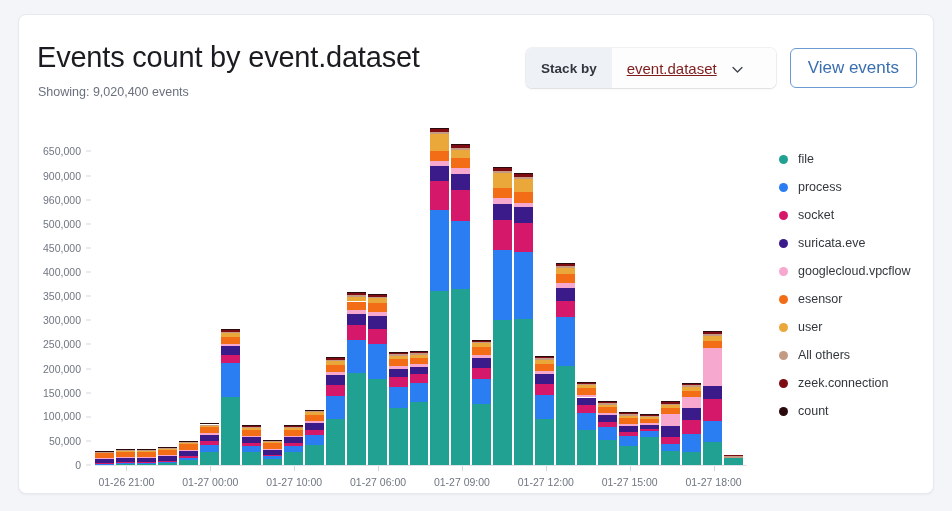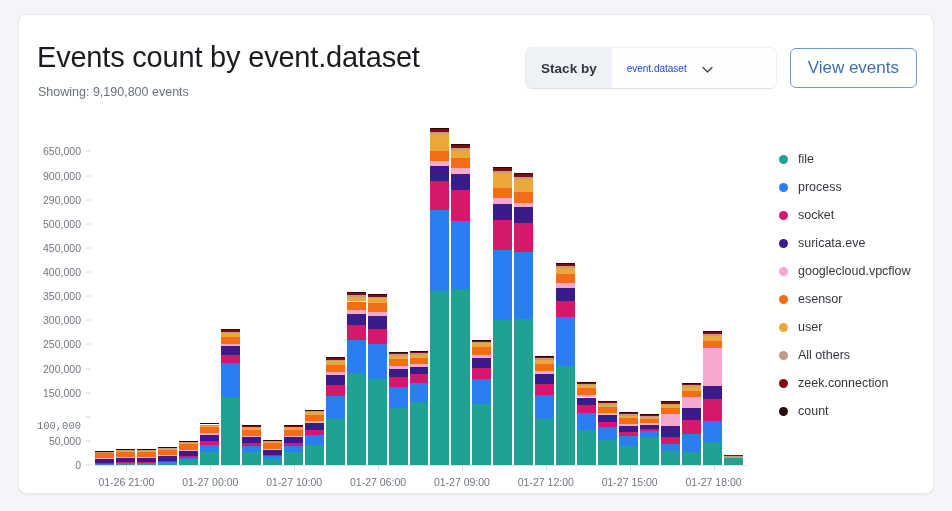--- a/index.html
+++ b/index.html
@@ -77,23 +77,24 @@
   .stack-select {
     display: flex;
     align-items: center;
     gap: 14px;
     padding: 0 13px 0 15px;
     background: #fdfdfe;
     min-width: 136px;
     cursor: pointer;
   }
   .stack-select-value {
-    font-size: 10px;
-    color: #1d4ed8;
+    font-size: 15px;
+    color: #7f1d1d;
     white-space: nowrap;
+    text-decoration: underline;
   }
   .chev {
     width: 13px;
     height: 13px;
     flex: none;
   }
   .view-events-btn {
     height: 40px;
     display: flex;
     align-items: center;
@@ -212,21 +213,21 @@
     white-space: nowrap;
   }
 </style>
 </head>
 <body>
 
 <div class="panel">
 
   <div class="panel-header">
     <div class="title">Events count by event.dataset</div>
-    <div class="subtitle">Showing: 9,190,800 events</div>
+    <div class="subtitle">Showing: 9,020,400 events</div>
 
     <div class="header-controls">
       <div class="stack-group">
         <div class="stack-prepend">Stack by</div>
         <div class="stack-select">
           <span class="stack-select-value">event.dataset</span>
           <span class="chev">
             <svg viewBox="0 0 16 16" width="13" height="13" aria-hidden="true">
               <path d="M2.5 5.5 L8 11 L13.5 5.5" fill="none" stroke="#3d4149" stroke-width="1.6" stroke-linecap="round" stroke-linejoin="round"></path>
             </svg>
@@ -236,39 +237,39 @@
       <button class="view-events-btn">View events</button>
     </div>
   </div>
 
   <div class="chart-area">
     <div class="y-axis">
         <div class="ytick" style="top: 328px;">0</div>
         <div class="ytick-mark" style="top: 328px;"></div>
         <div class="ytick" style="top: 303.882px;">50,000</div>
         <div class="ytick-mark" style="top: 303.882px;"></div>
-        <div class="ytick" style="top: 289px; font-family: Liberation Mono, monospace;">100,000</div>
+        <div class="ytick" style="top: 279px;">100,000</div>
         <div class="ytick-mark" style="top: 279.765px;"></div>
         <div class="ytick" style="top: 255.647px;">150,000</div>
         <div class="ytick-mark" style="top: 255.647px;"></div>
         <div class="ytick" style="top: 231.529px;">200,000</div>
         <div class="ytick-mark" style="top: 231.529px;"></div>
         <div class="ytick" style="top: 207.412px;">250,000</div>
         <div class="ytick-mark" style="top: 207.412px;"></div>
         <div class="ytick" style="top: 183.294px;">300,000</div>
         <div class="ytick-mark" style="top: 183.294px;"></div>
         <div class="ytick" style="top: 159.176px;">350,000</div>
         <div class="ytick-mark" style="top: 159.176px;"></div>
         <div class="ytick" style="top: 135.059px;">400,000</div>
         <div class="ytick-mark" style="top: 135.059px;"></div>
         <div class="ytick" style="top: 110.941px;">450,000</div>
         <div class="ytick-mark" style="top: 110.941px;"></div>
         <div class="ytick" style="top: 86.8235px;">500,000</div>
         <div class="ytick-mark" style="top: 86.8235px;"></div>
-        <div class="ytick" style="top: 62.7059px;">290,000</div>
+        <div class="ytick" style="top: 62.7059px;">960,000</div>
         <div class="ytick-mark" style="top: 62.7059px;"></div>
         <div class="ytick" style="top: 38.5882px;">900,000</div>
         <div class="ytick-mark" style="top: 38.5882px;"></div>
         <div class="ytick" style="top: 14.4706px; margin-left: 35px;">650,000</div>
         <div class="ytick-mark" style="top: 14.4706px;"></div>
       </div>
     <div class="plot">
         <div class="bar" title="01-26 20:30" style="left: 0px; width: 18.9677px; height: 14.2294px;">
           <div class="seg" style="background: rgb(33, 161, 145); height: 0.964706px; bottom: 0px;"></div>
           <div class="seg" style="background: rgb(42, 126, 242); height: 0.482353px; bottom: 0.964706px;"></div>

